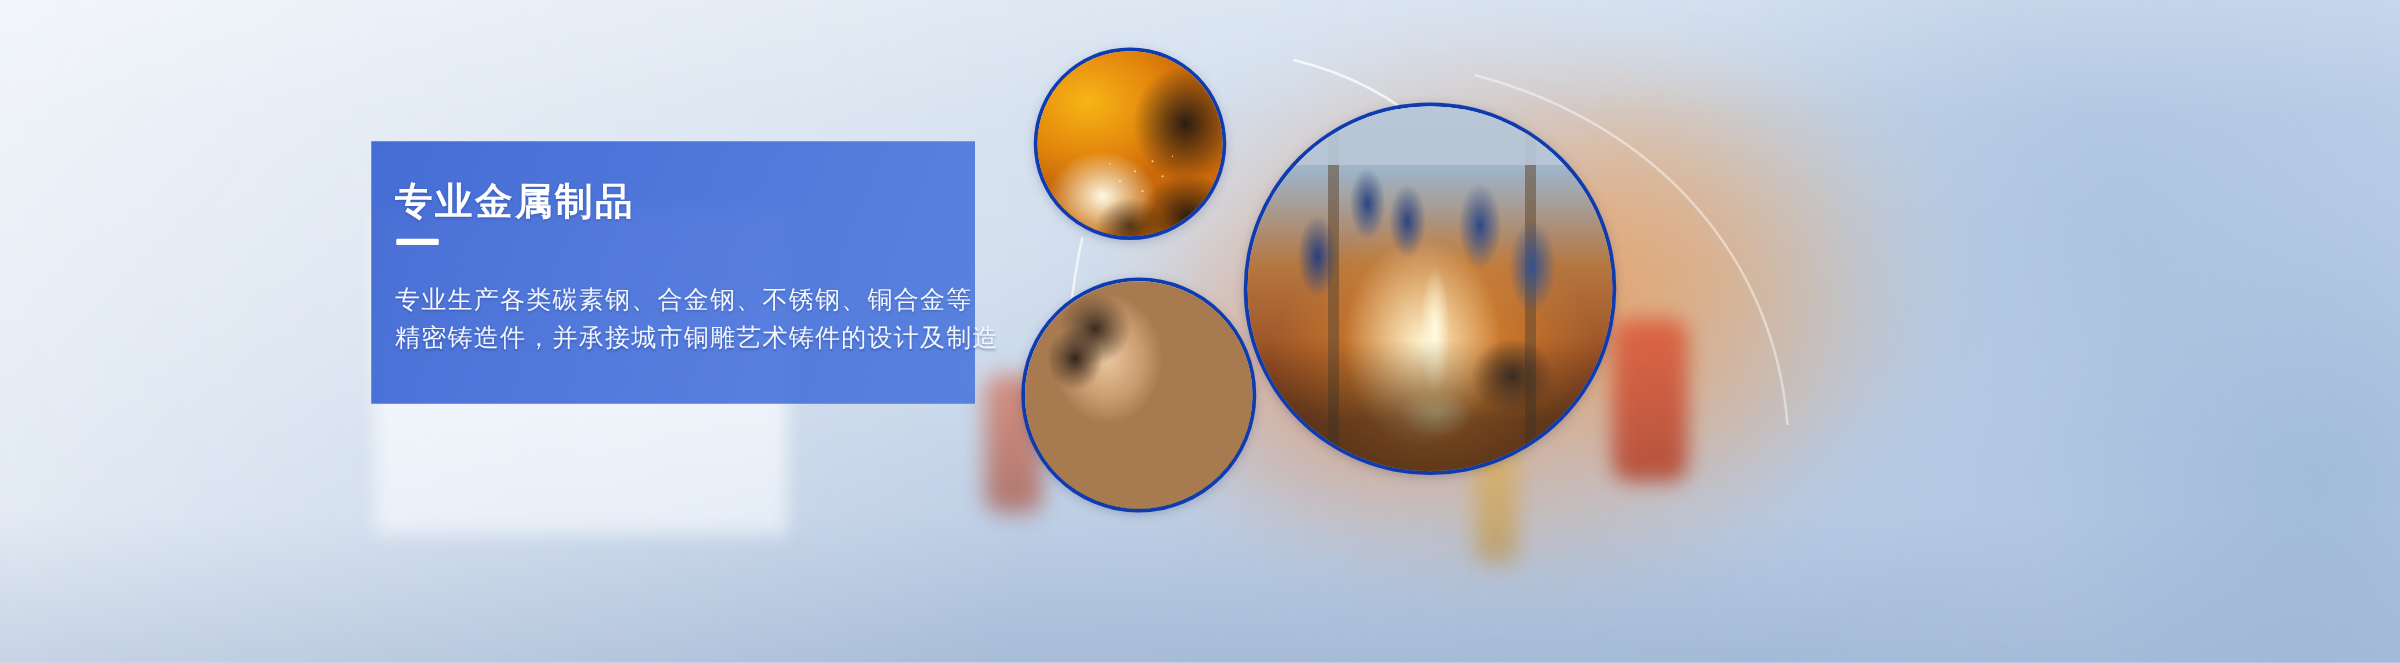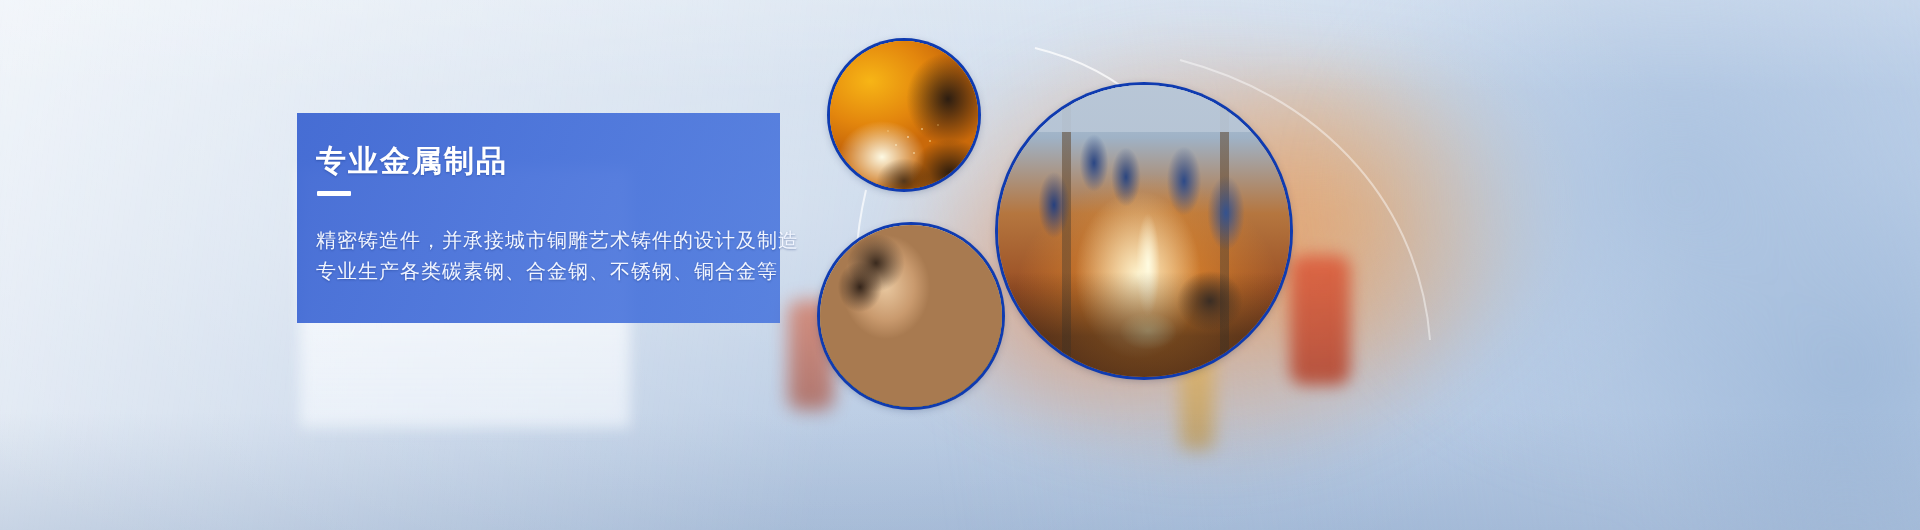--- a/index.html
+++ b/index.html
@@ -241,18 +241,18 @@
   </div>
 
   <div id="text-panel"></div>
 
   <div id="text-content">
     <div class="headline">专业金属制品</div>
 
     <div class="rule"></div>
 
     <div class="body-lines">
+      <div>专业生产各类碳素钢、合金钢、不锈钢、铜合金等</div>
       <div>精密铸造件，并承接城市铜雕艺术铸件的设计及制造</div>
-      <div>专业生产各类碳素钢、合金钢、不锈钢、铜合金等</div>
     </div>
   </div>
 
 </div>
 
 </body></html>

